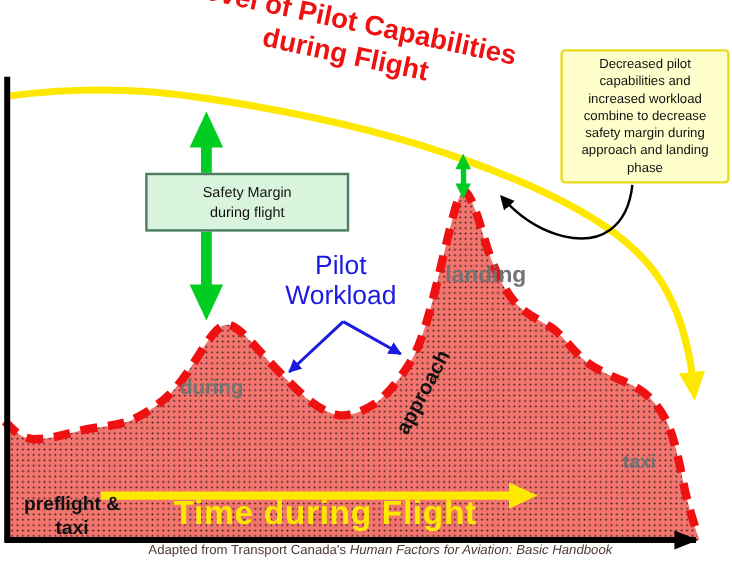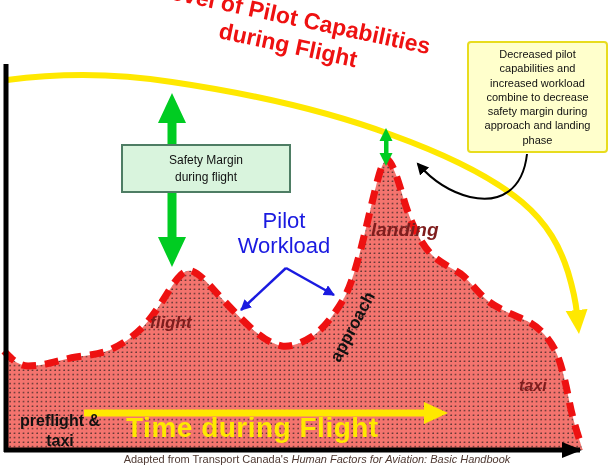--- a/index.html
+++ b/index.html
@@ -1,21 +1,21 @@
 <!DOCTYPE html>
 <html><head>
 <meta charset="utf-8">
 <style>
   html,body{margin:0;padding:0;background:#fff;}
   .stage{
     position:relative;width:610px;height:468px;overflow:hidden;
     background:#fff;font-family:"Liberation Sans",sans-serif;
   }
   .stage svg{position:absolute;left:0;top:0;}
-  .lbl{position:absolute;color:#7f1d1d;font-weight:bold;white-space:pre;font-style:italic;}
+  .lbl{position:absolute;color:#737373;font-weight:bold;white-space:pre;}
   .title{
     position:absolute;left:105px;top:4px;width:370px;height:64px;
     transform:rotate(12deg);transform-origin:50% 50%;
     color:#ee1111;font-weight:bold;font-size:23px;line-height:1.2;
     text-align:center;white-space:pre;
   }
   .safety-box{
     position:absolute;left:87px;top:144px;width:170px;height:49px;
     background:#d9f4dd;border:2px solid #4e7d64;box-sizing:border-box;
     display:flex;align-items:center;justify-content:center;text-align:center;
@@ -34,21 +34,21 @@
   .preflight{
     position:absolute;left:8px;top:377px;width:104px;text-align:center;
     font-size:16px;font-weight:bold;line-height:1.25;color:#111;white-space:pre-line;margin-top:34px;
   }
   .approach{
     position:absolute;left:353px;top:327px;
     transform:translate(-50%,-50%) rotate(-62deg);
     font-size:17px;font-weight:bold;color:#111;white-space:pre;
   }
   .time-label{
-    position:absolute;left:126px;top:412px;width:290px;text-align:left;
+    position:absolute;left:126px;top:412px;width:290px;text-align:center;
     color:#ffe800;font-weight:bold;font-size:28px;letter-spacing:.5px;white-space:pre;
   }
   .caption{
     position:absolute;left:12px;top:453px;width:610px;text-align:center;
     font-size:11px;color:#4f3a33;
   }
   .caption .it{font-style:italic;}
 </style>
 </head>
 <body>
@@ -168,21 +168,21 @@
 phase</div>
 
   <div class="safety-box">Safety Margin
 during flight</div>
 
   <div class="workload">Pilot
 Workload</div>
 
   <div class="preflight">preflight &amp;
 taxi</div>
-  <div class="lbl" style="left:150px;top:313px;font-size:17px;">flight</div>
+  <div class="lbl" style="left:150px;top:313px;font-size:17px;">during</div>
   <div class="approach">approach</div>
   <div class="lbl" style="left:371px;top:219px;font-size:19px;">landing</div>
   <div class="lbl" style="left:519px;top:377px;font-size:16px;">taxi</div>
 
   <div class="time-label">Time during Flight</div>
 
   <div class="caption"><span>Adapted from Transport Canada's </span><span class="it">Human Factors for Aviation: Basic Handbook</span></div>
 
 </div>
 

